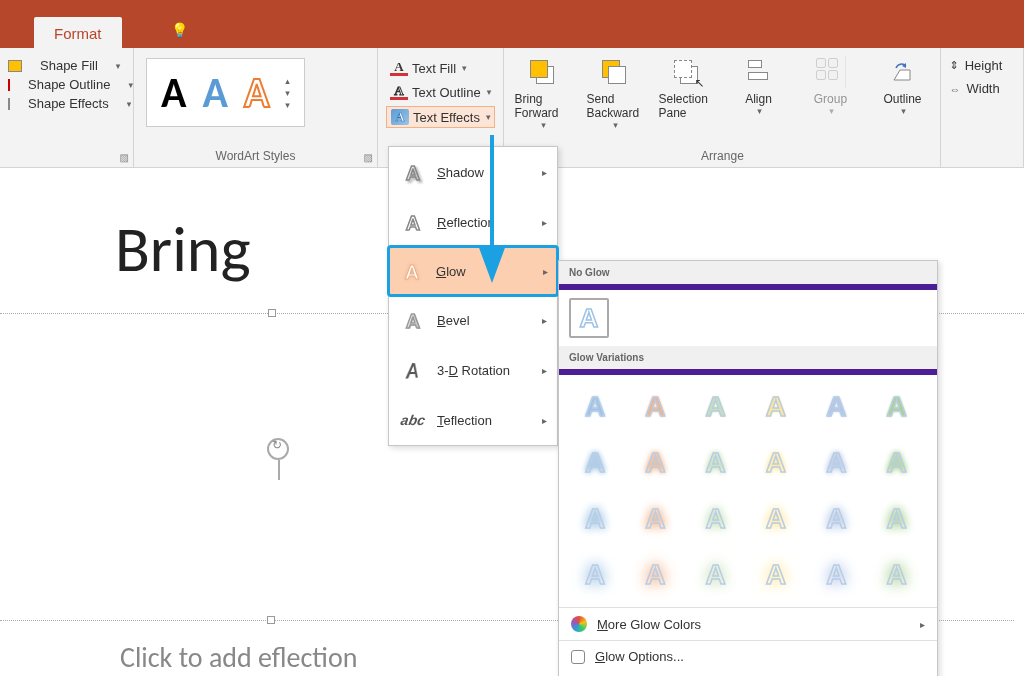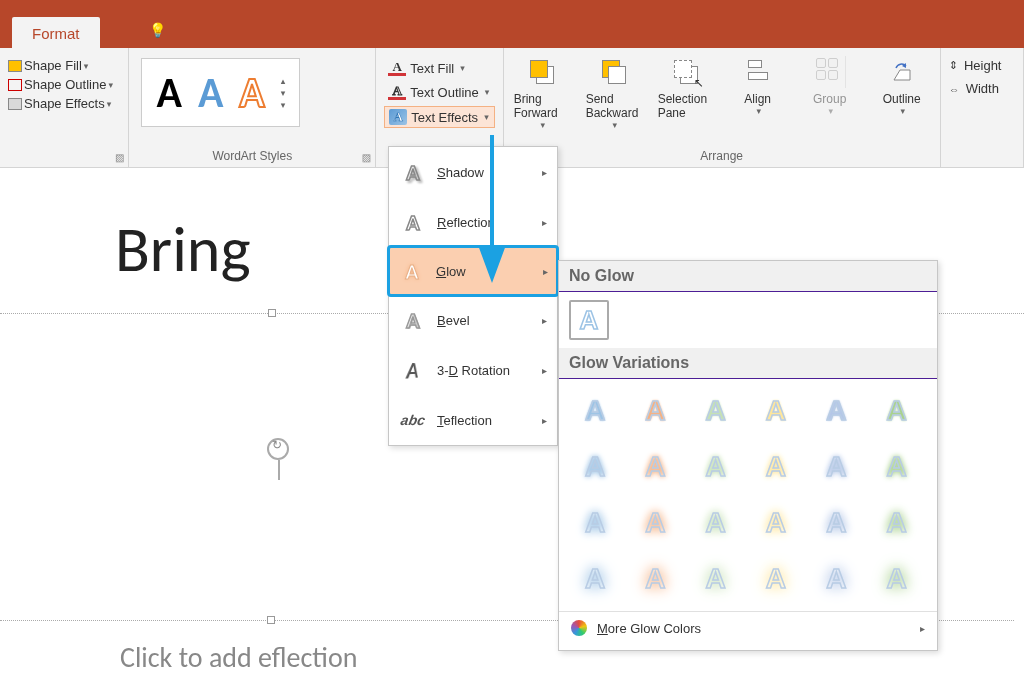--- a/index.html
+++ b/index.html
@@ -1,29 +1,29 @@
 <!DOCTYPE html>
 <html><head>
 <meta charset="utf-8">
 <style>
 * { margin: 0; padding: 0; box-sizing: border-box; font-family: 'Segoe UI', Tahoma, sans-serif; }
 body { background: #fff; width: 1024px; height: 676px; overflow: hidden; position: relative; }
 
 .tabbar { background: #b7472a; height: 48px; display: flex; align-items: flex-end; }
-.tab { background: #f3f3f3; color: #b7472a; padding: 8px 20px 6px; font-size: 15px; margin-left: 12px; border-top-left-radius: 2px; border-top-right-radius: 2px; }
+.tab { background: #f3f3f3; color: #b7472a; padding: 8px 20px 6px; font-size: 15px; margin-left: 34px; border-top-left-radius: 2px; border-top-right-radius: 2px; }
 .tellme { color: #fff; font-size: 14px; margin-left: 50px; margin-bottom: 10px; display: flex; align-items: center; gap: 8px; }
 .tellme .bulb { font-size: 14px; }
 
 .ribbon { background: #f3f3f3; border-bottom: 1px solid #d4d4d4; height: 120px; display: flex; }
 .group { border-right: 1px solid #d4d4d4; padding: 4px 8px 2px; display: flex; flex-direction: column; justify-content: space-between; position: relative; }
 .group-label { font-size: 12px; color: #666; text-align: center; padding-bottom: 2px; }
 .group-body { flex: 1; display: flex; align-items: flex-start; gap: 4px; }
 
 .shapefill-col { display: flex; flex-direction: column; gap: 4px; font-size: 13px; color: #333; padding-top: 6px; }
-.shapefill-item { display: flex; align-items: center; gap: 0; cursor: pointer; white-space: nowrap; }
+.shapefill-item { display: flex; align-items: center; gap: 16px; cursor: pointer; white-space: nowrap; }
 .shapefill-item .sw { width: 14px; height: 12px; background: #e8e8e8; border: 1px solid #888; margin-right: 2px; }
 .drop { font-size: 9px; color: #666; margin-left: 2px; }
 
 .wordart-row { display: flex; align-items: center; gap: 16px; background: #fff; border: 1px solid #ccc; padding: 8px 14px; margin: 6px 4px 0; }
 .wa { font-size: 42px; font-weight: bold; font-family: Calibri, sans-serif; }
 .wa1 { color: #000; }
 .wa2 { color: #5b9bd5; }
 .wa3 { color: transparent; -webkit-text-stroke: 2px #ed7d31; }
 .wordart-arrow { display: flex; flex-direction: column; font-size: 9px; color: #666; gap: 2px; }
 
@@ -59,21 +59,21 @@
 .ficon .big-a { font-size: 22px; font-weight: bold; font-family: Calibri, serif; }
 .shad-a { color: transparent; -webkit-text-stroke: 1.5px #888; filter: drop-shadow(2px 2px 1px #aaa); }
 .refl-a { color: transparent; -webkit-text-stroke: 1.5px #888; }
 .glow-a { color: #fff; -webkit-text-stroke: 1px #e8b088; text-shadow: 0 0 4px #f4b183; }
 .bev-a { color: transparent; -webkit-text-stroke: 1.5px #999; text-shadow: 1px 1px 0 #ccc; }
 .rot-a { color: #555; transform: perspective(40px) rotateY(25deg); font-style: italic; }
 .trans-abc { font-size: 14px; font-weight: bold; font-style: italic; color: #555; transform: skewX(-10deg); }
 
 
 .glow-panel { position: absolute; left: 558px; top: 260px; width: 380px; background: #fff; border: 1px solid #c6c6c6; box-shadow: 2px 2px 6px rgba(0,0,0,0.15); z-index: 60; padding-bottom: 6px; }
-.glow-hdr { background: #f0f0f0; font-size: 16px; color: #666; font-weight: bold; padding: 6px 10px; border-bottom: 1px solid #4c1d95; }
+.glow-hdr { background: #f0f0f0; font-size: 10px; color: #666; font-weight: bold; padding: 6px 10px; border-bottom: 6px solid #4c1d95; }
 .noglow-box { margin: 8px 10px; width: 40px; height: 40px; border: 2px solid #aaa; display: flex; align-items: center; justify-content: center; border-radius: 2px; }
 .noglow-box span { font-size: 26px; font-weight: bold; color: transparent; -webkit-text-stroke: 1.5px #9cc3e5; }
 .glow-grid { display: grid; grid-template-columns: repeat(6, 1fr); gap: 8px; padding: 8px 12px; }
 .glow-cell { width: 48px; height: 48px; display: flex; align-items: center; justify-content: center; cursor: pointer; }
 .glow-cell span { font-size: 28px; font-weight: bold; color: transparent; -webkit-text-stroke: 1.5px #b8cce4; }
 .more-row { display: flex; align-items: center; gap: 10px; padding: 8px 12px; font-size: 13px; color: #333; cursor: pointer; border-top: 1px solid #e0e0e0; }
 .more-row:first-of-type { border-top: 1px solid #c6c6c6; }
 .more-row .arrow { margin-left: auto; font-size: 10px; color: #666; }
 .wheel { width: 16px; height: 16px; border-radius: 50%; background: conic-gradient(#e74c3c,#f1c40f,#2ecc71,#3498db,#9b59b6,#e74c3c); }
 .box-icon { width: 14px; height: 14px; border: 1.5px solid #888; border-radius: 3px; }
@@ -371,19 +371,23 @@
       </div>
       <div class="glow-cell">
         <span style="text-shadow: rgb(169, 209, 142) 0px 0px 12px, rgb(169, 209, 142) 0px 0px 18px;">A</span>
       </div>
     </div>
   <div class="more-row">
     <span class="wheel"></span>
     <span><span class="underline-f">M</span><span>ore Glow Colors</span></span>
     <span class="arrow">▸</span>
   </div>
+  <div class="more-row">
+    <span class="box-icon"></span>
+    <span><span class="underline-f">G</span><span>low Options...</span></span>
+  </div>
 </div>
 
 <div class="help-arrow">
   <svg viewBox="0 0 40 150">
       <path d="M18 0 L18 110 L6 110 L20 148 L34 110 L22 110 L22 0 Z" fill="#1ba1e2"></path>
     </svg>
 </div>
 
 </body></html>

